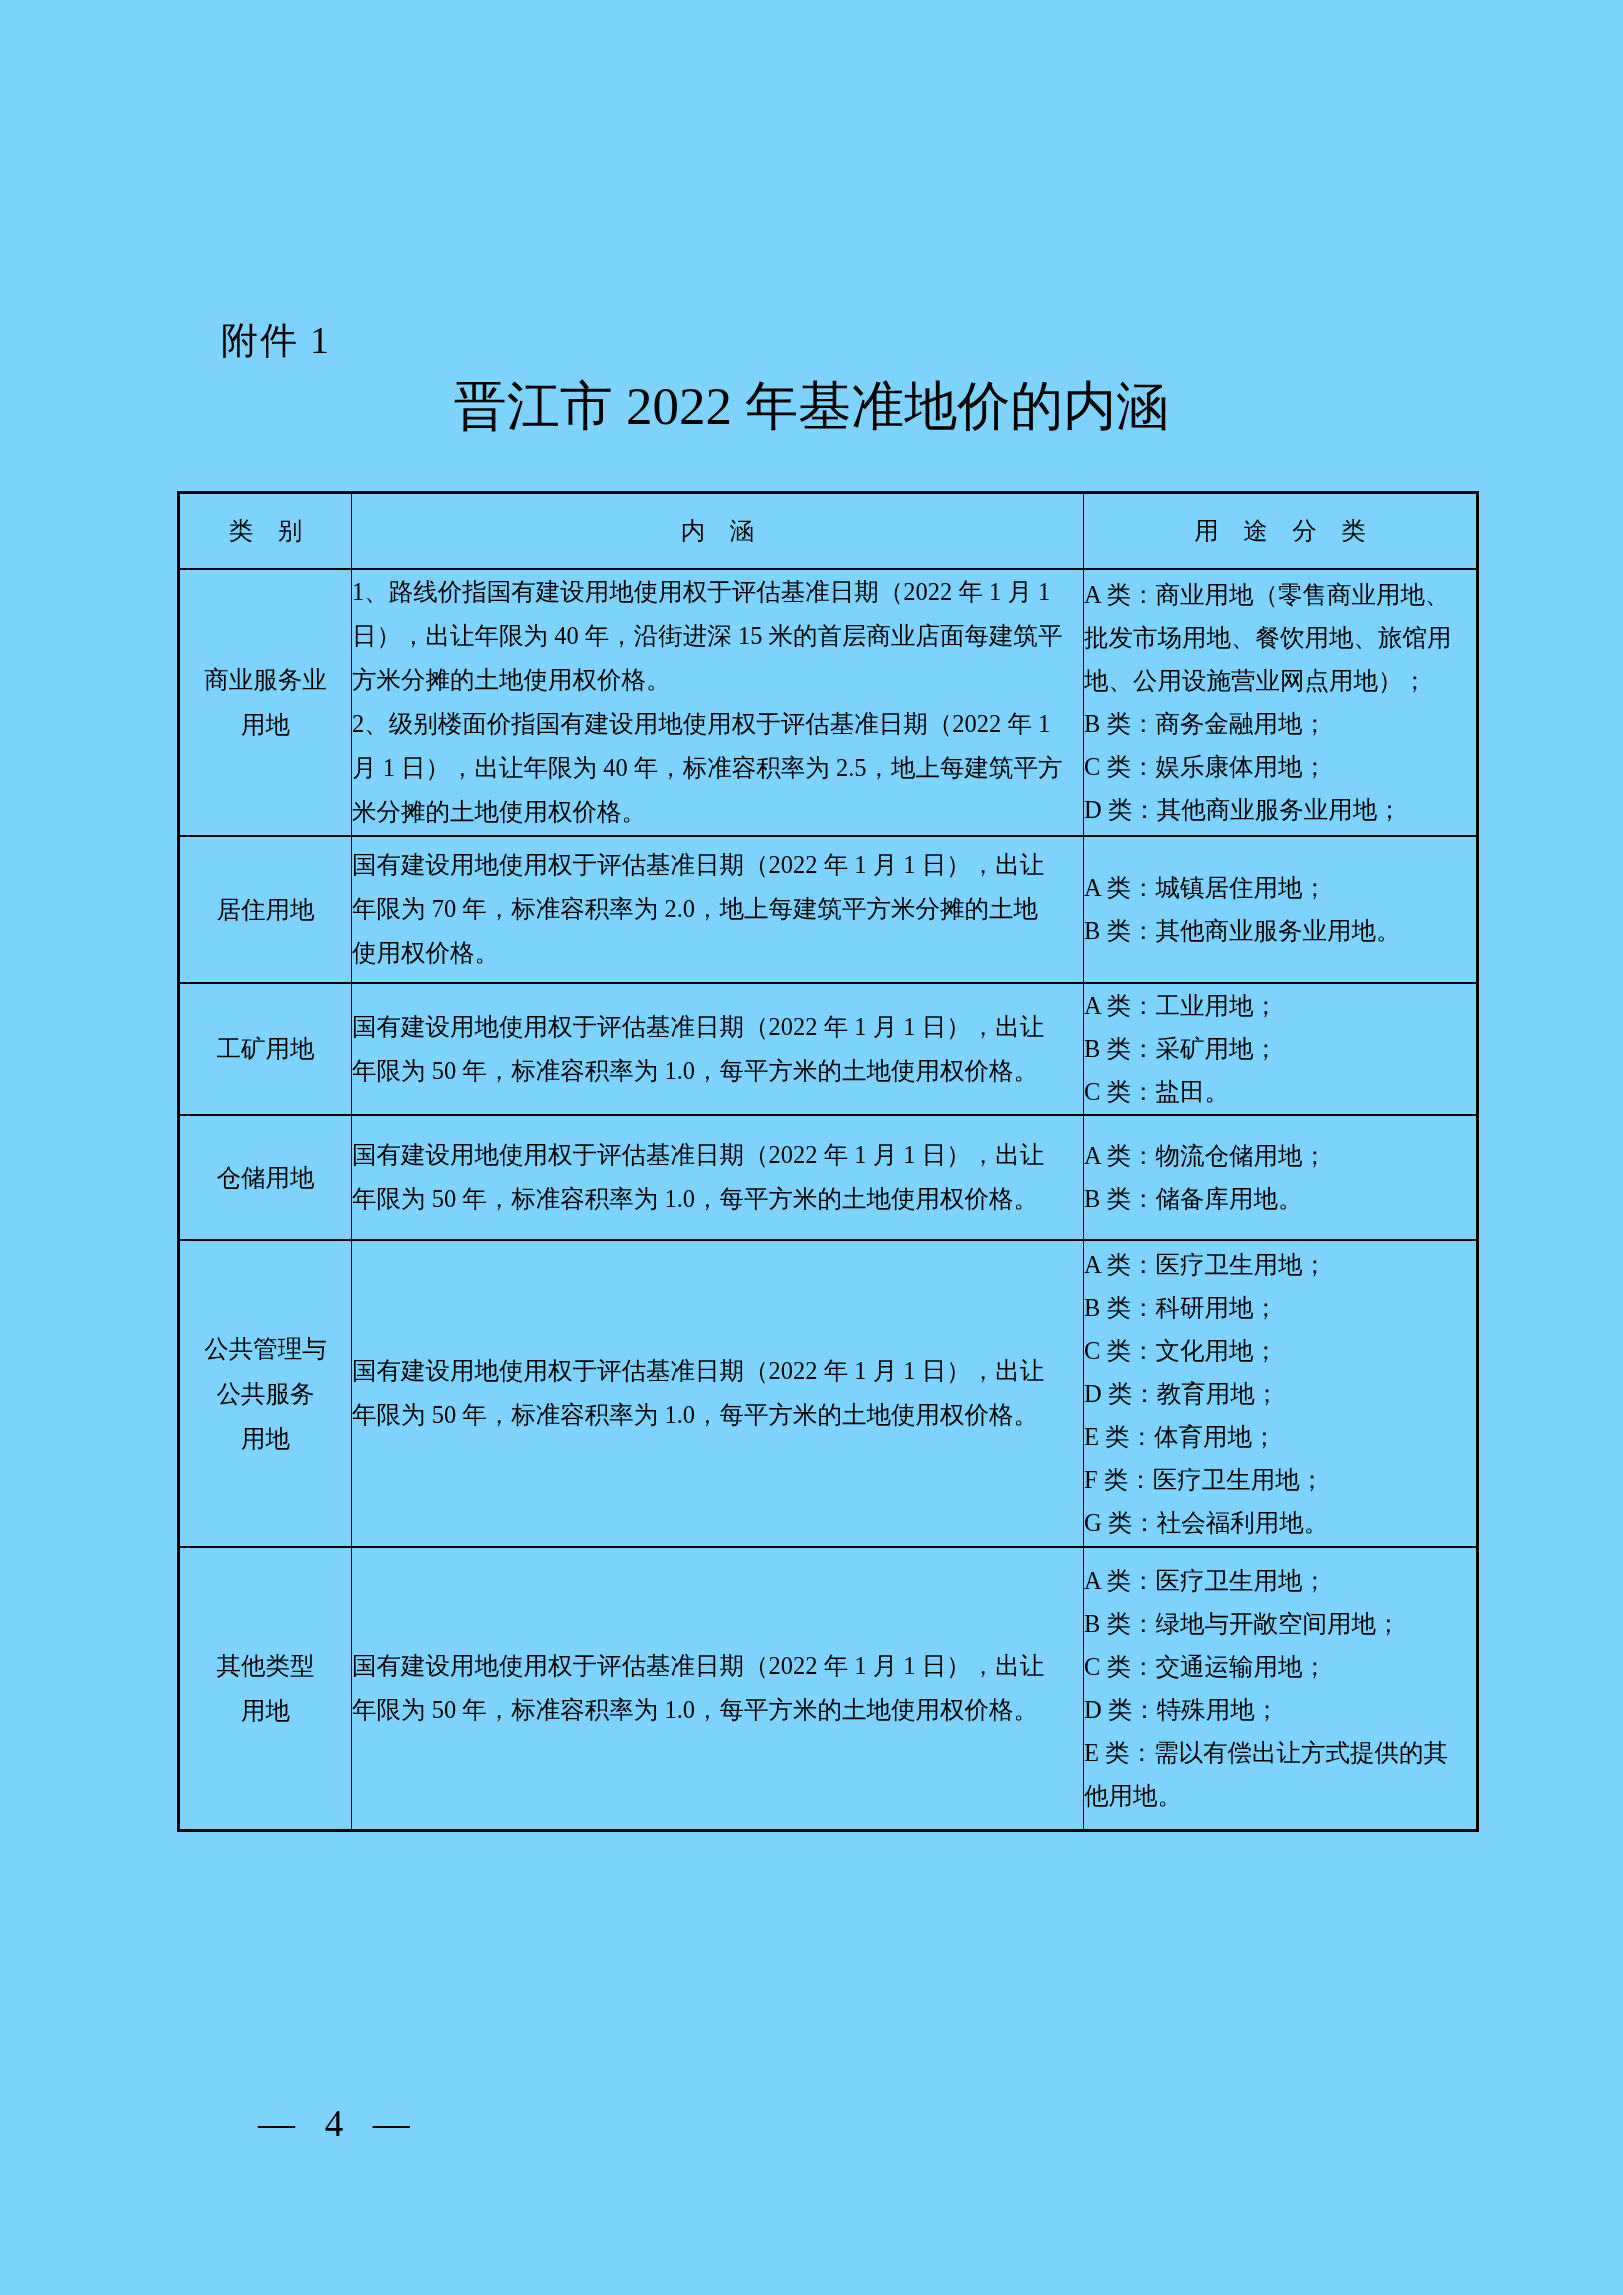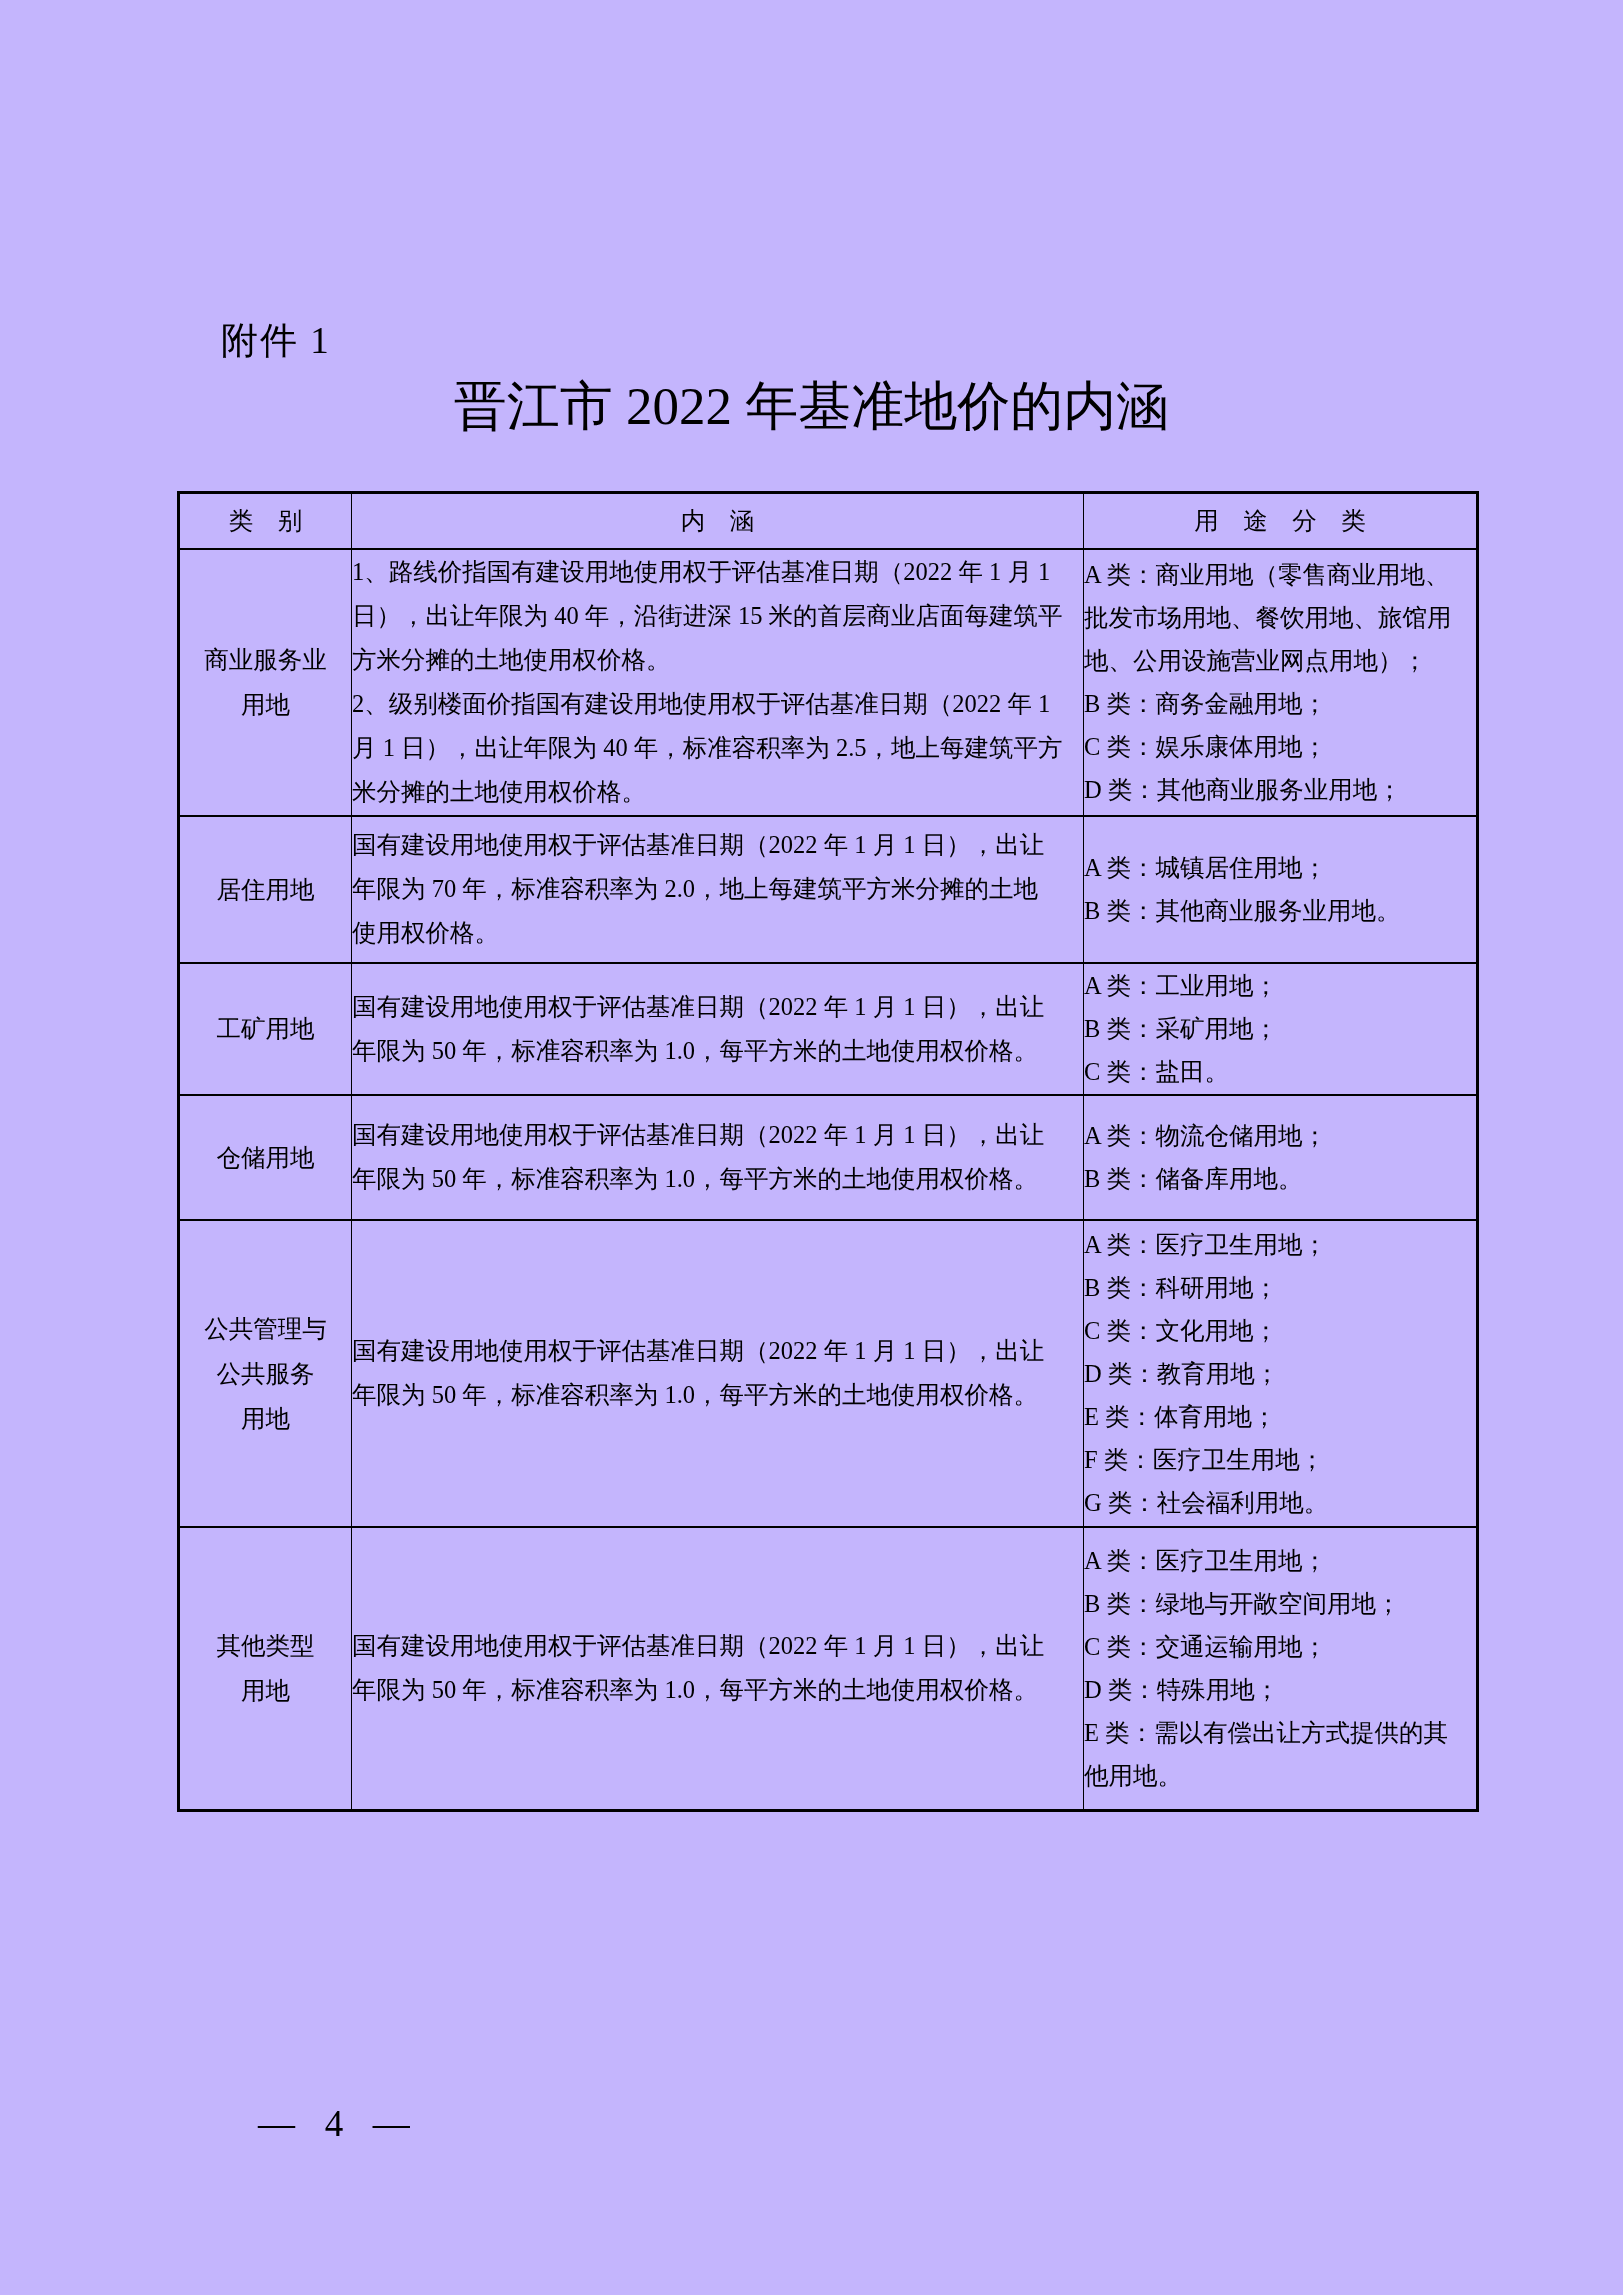--- a/index.html
+++ b/index.html
@@ -12,21 +12,21 @@
     height: 2295px;
     position: relative;
     font-family: "Liberation Serif", "DejaVu Serif", serif;
     color: #000000;
   }
   .page {
     position: absolute;
     left: 0; top: 0;
     width: 1623px;
     height: 2295px;
-    background: #c4b5fd;
+    background: #7dd3fc;
   }
   .attachment-label {
     position: absolute;
     left: 221px;
     top: 318px;
     font-size: 37px;
     line-height: 46px;
     letter-spacing: 2px;
     white-space: pre;
   }
@@ -100,21 +100,21 @@
 
   <div class="doc-title">晋江市 2022 年基准地价的内涵</div>
 
   <table class="land-table">
     <colgroup>
       <col style="width:173px">
       <col style="width:732px">
       <col style="width:394px">
     </colgroup>
     <tbody>
-        <tr style="height:56px">
+        <tr style="height:76px">
       <th class="hdr">类　别</th>
       <th class="hdr">内　涵</th>
       <th class="hdr">用　途　分　类</th>
     </tr>
     <tr style="height:267px">
       <td class="cat">
             <div class="line">商业服务业</div>
             <div class="line">用地</div>
           </td>
       <td class="mid">

